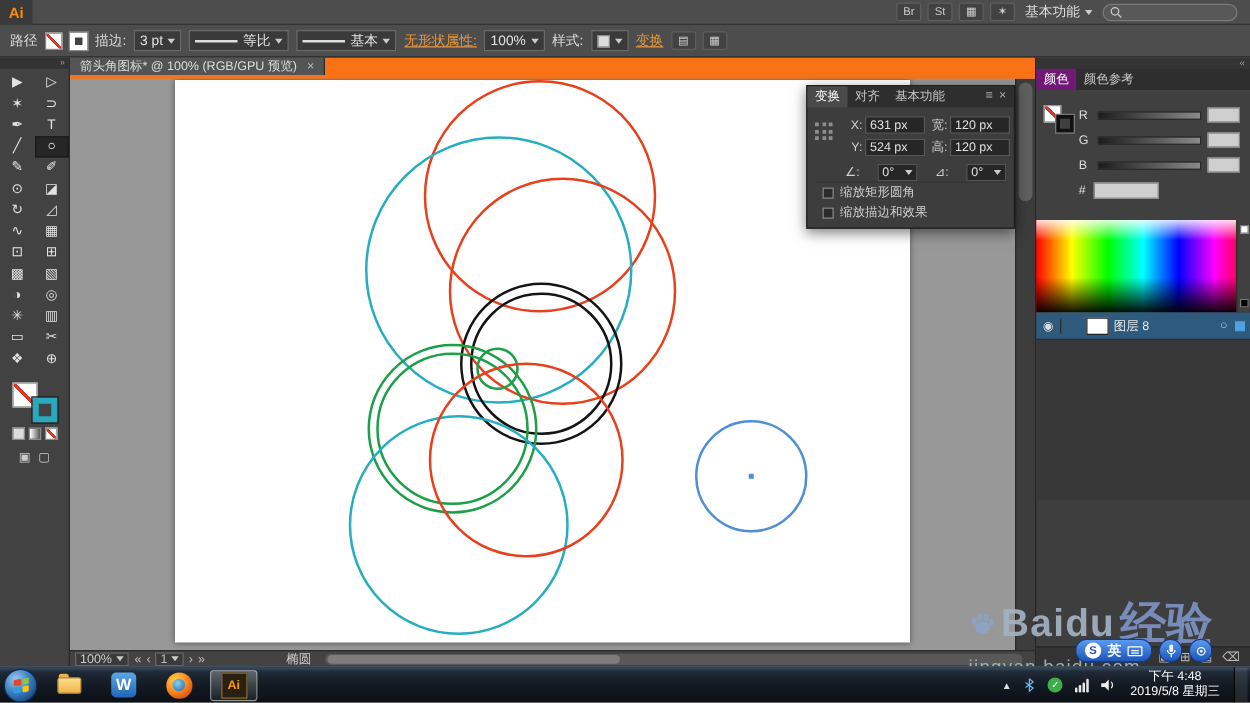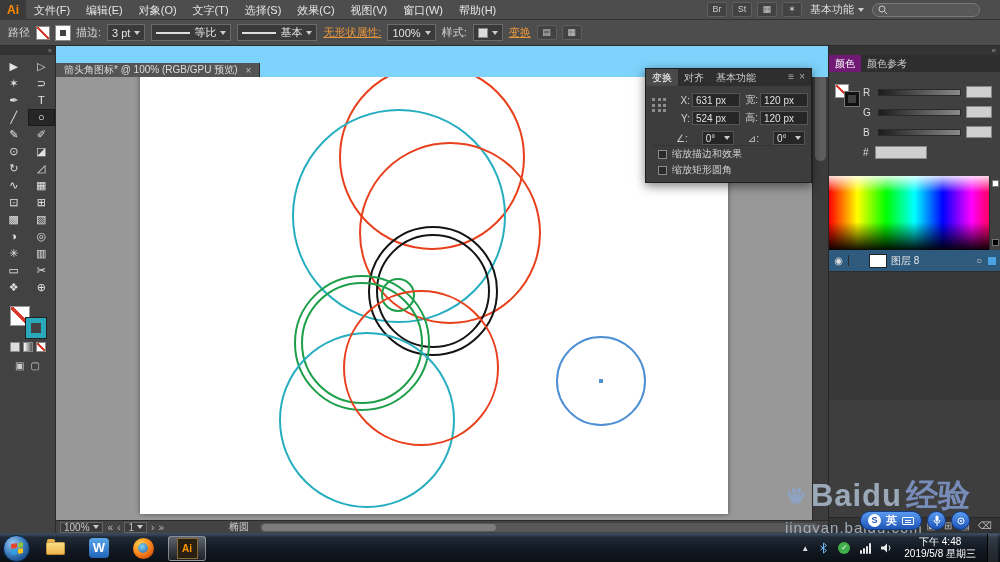--- a/index.html
+++ b/index.html
@@ -4,39 +4,39 @@
 <style>
   *{box-sizing:border-box;margin:0;padding:0}
   body{background:#222;font-family:"Liberation Sans",sans-serif}
   #app{position:relative;width:1000px;height:562px;overflow:hidden;background:#989898;font-size:11px;color:#ddd}
 
   
   .menubar{position:absolute;top:0;left:0;right:0;height:20px;background:#4d4d4d;border-bottom:1px solid #333;display:flex;align-items:center;z-index:30}
   .ai-logo{width:26px;height:20px;background:#3a3a3a;color:#ff8a00;font-weight:bold;font-size:12px;text-align:center;line-height:20px}
   .menu-items{display:flex;height:20px}
   .menu-item{padding:0 8px;line-height:20px;color:#e6e6e6;cursor:default}
-  .mb-right{margin-left:auto;display:flex;align-items:center;gap:8px;padding-right:20px}
+  .mb-right{margin-left:auto;display:flex;align-items:center;gap:8px;padding-right:10px}
   .mb-icons{display:flex;gap:5px}
   .mb-icon{min-width:20px;height:15px;background:#424242;border:1px solid #5e5e5e;border-radius:2px;color:#ccc;font-size:9px;text-align:center;line-height:13px;padding:0 2px}
   .workspace{display:flex;align-items:center;gap:4px;color:#ddd}
   .caret{width:0;height:0;border-left:3px solid transparent;border-right:3px solid transparent;border-top:4px solid #ccc;display:inline-block}
   .searchpill{width:108px;height:14px;border:1px solid #7a7a7a;border-radius:8px;background:#585858;display:flex;align-items:center;padding:0 5px}
 
   
   .controlbar{position:absolute;top:20px;left:0;right:0;height:26px;background:#4d4d4d;border-bottom:1px solid #2b2b2b;display:flex;align-items:center;gap:6px;padding:0 8px;z-index:29}
   .cb-label{color:#d8d8d8}
   .cb-box{height:17px;background:#3a3a3a;border:1px solid #6a6a6a;display:flex;align-items:center;gap:4px;padding:0 4px;color:#e3e3e3}
   .cb-link{color:#e8963c;text-decoration:underline}
   .sw{width:14px;height:14px;border:1px solid #8a8a8a;background:#fff}
   .sw.none{background-image:linear-gradient(45deg,transparent 44%,#d63a2a 44%,#d63a2a 56%,transparent 56%)}
   .sw.strokeSw{background:#424242;border:4px solid #fff;outline:1px solid #8a8a8a;width:14px;height:14px}
   .linechip{width:34px;height:2px;background:#ddd;display:inline-block}
 
   
-  .tabbar{position:absolute;top:46px;left:56px;width:772px;height:31px;background:#7dd3fc;display:flex;align-items:flex-end;z-index:5}
+  .tabbar{position:absolute;top:46px;left:56px;width:772px;height:17px;background:#f97316;display:flex;align-items:flex-start;z-index:5}
   .doc-tab{background:#545454;color:#ddd;font-size:10px;display:flex;align-items:center;gap:8px;padding:0 8px;border-right:1px solid #2a2a2a}
   .tab-close{color:#bbb;cursor:default}
 
   
   .tools{position:absolute;top:46px;left:0;width:56px;bottom:29px;background:#424242;border-right:1px solid #2b2b2b;z-index:6}
   .tools-head{height:9px;background:#333;text-align:right;color:#999;font-size:7px;line-height:9px;padding-right:3px}
   .tool-grid{display:grid;grid-template-columns:1fr 1fr;padding-top:3px}
   .tool{height:17px;line-height:17px;text-align:center;color:#e2e2e2;font-size:11px;cursor:default}
   .tool.sel{background:#262626;color:#fff;box-shadow:inset 0 0 0 1px #1a1a1a}
   .fs{position:relative;width:36px;height:32px;margin:10px auto 4px}
@@ -136,51 +136,39 @@
   .greenchk{width:12px;height:12px;border-radius:50%;background:#3fae49;color:#fff;font-size:8px;line-height:12px;text-align:center}
   .net{display:flex;align-items:flex-end;gap:1px;height:11px}
   .net i{width:2px;background:#e8e8e8;border-radius:1px}
   .clock{text-align:center;font-size:10px;line-height:12px;color:#fff;margin:0 4px}
   .showdesk{width:11px;height:29px;border-left:1px solid #000;background:rgba(255,255,255,.09)}
 
   
   .wm{position:absolute;right:30px;top:474px;z-index:40;opacity:.92;pointer-events:none}
   .wm-l1{display:flex;align-items:center;gap:4px}
   .wm-baidu{font-size:31px;font-weight:bold;color:#a3b2c2;letter-spacing:1px}
-  .wm-jy{font-size:32px;font-weight:bold;color:#7d93c4}
+  .wm-jy{font-size:37px;font-weight:bold;color:#7d93c4}
   .wm-dom{font-size:15px;color:#a8b6c2;letter-spacing:1px;margin-top:1px}
 
   
   .ime{position:absolute;left:860px;top:511px;height:19px;display:flex;gap:5px;align-items:center;z-index:50}
   .ime-pill{height:19px;border-radius:10px;background:linear-gradient(#5a9af0,#1e55b8);border:1px solid #123c8a;display:flex;align-items:center;gap:5px;padding:0 7px;color:#fff}
   .ime-logo{width:13px;height:13px;border-radius:50%;background:#fff;color:#1e55b8;font-size:9px;font-weight:bold;text-align:center;line-height:13px}
   .ime-mode{font-weight:bold;font-size:11px}
   .kbd{width:12px;height:8px;border:1px solid #fff;border-radius:1px;position:relative}
   .kbd::after{content:"";position:absolute;left:2px;top:2px;right:2px;height:1px;background:#fff;box-shadow:0 2px 0 #fff}
   .ime-round{width:19px;height:19px;border-radius:50%;background:linear-gradient(#5a9af0,#1e55b8);border:1px solid #123c8a;display:flex;align-items:center;justify-content:center}
 </style>
 </head>
 <body>
 
 <div id="app">
 
   <div class="menubar">
     <div class="ai-logo">Ai</div>
-    <div class="menu-items">
-
-    <span class="menu-item">文件(F)</span>
-        <span class="menu-item">编辑(E)</span>
-        <span class="menu-item">对象(O)</span>
-        <span class="menu-item">文字(T)</span>
-        <span class="menu-item">选择(S)</span>
-        <span class="menu-item">效果(C)</span>
-        <span class="menu-item">视图(V)</span>
-        <span class="menu-item">窗口(W)</span>
-        <span class="menu-item">帮助(H)</span>
-      </div>
     <div class="mb-right">
       <div class="mb-icons">
 
       <span class="mb-icon">Br</span>
           <span class="mb-icon">St</span>
           <span class="mb-icon">▦</span>
           <span class="mb-icon">✶</span>
         </div>
       <span class="workspace">
         <span>基本功能</span>
@@ -351,26 +339,26 @@
         <span class="tp-lab">⊿:</span>
         <span class="tp-box" style="width:44px">
             <span>0°</span>
             <i class="caret" style="margin-left:auto"></i>
           </span>
       </div>
       <div class="tp-checks">
 
           <div class="tp-check">
             <span class="cbx"></span>
-            <span>缩放描边和效果</span>
+            <span>缩放矩形圆角</span>
           </div>
 
           <div class="tp-check">
             <span class="cbx"></span>
-            <span>缩放矩形圆角</span>
+            <span>缩放描边和效果</span>
           </div>
 
         </div>
     </div>
   </div>
 
   <div class="dock">
     <div class="dock-top">«</div>
     <div class="dk-tabs">
 

